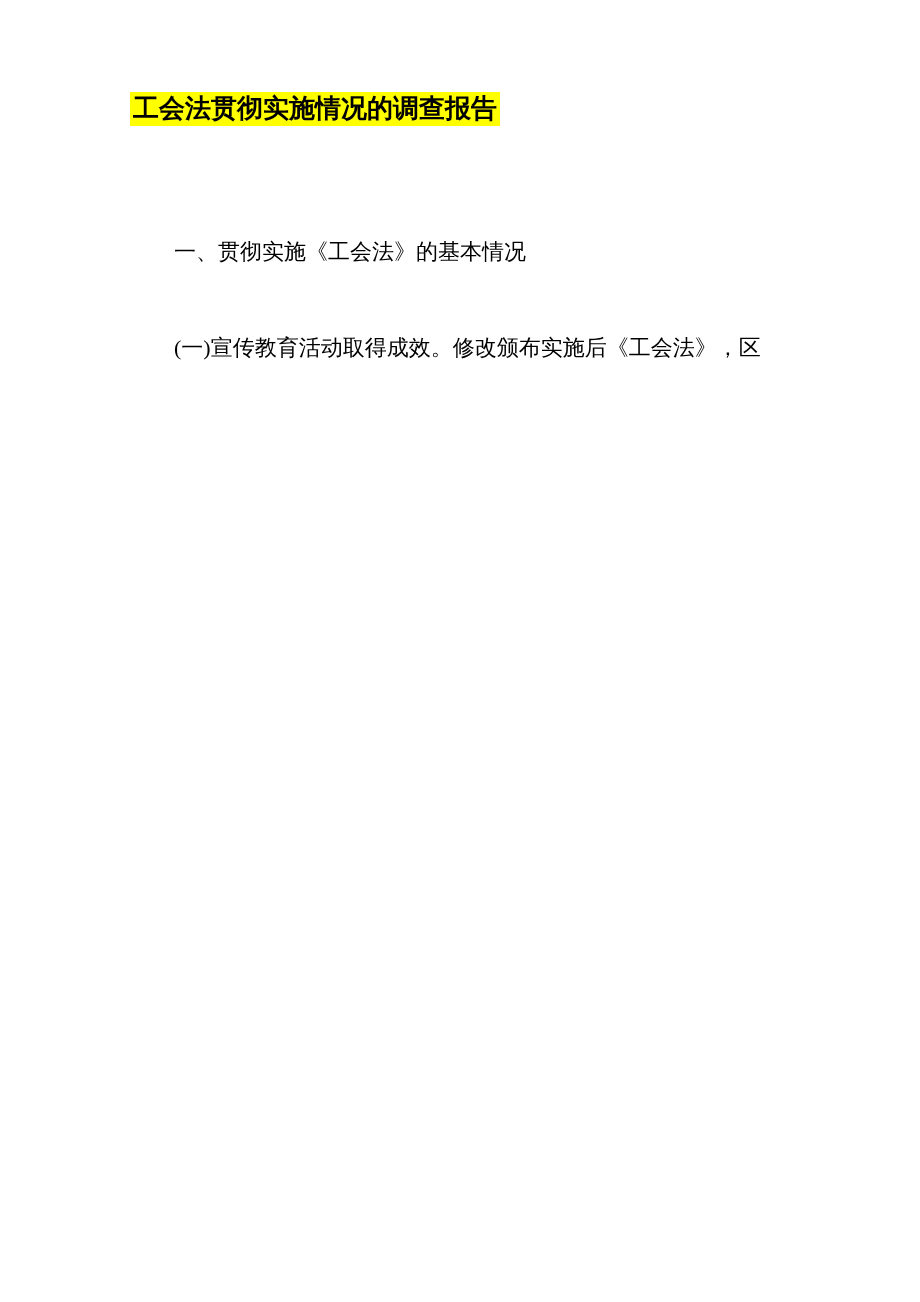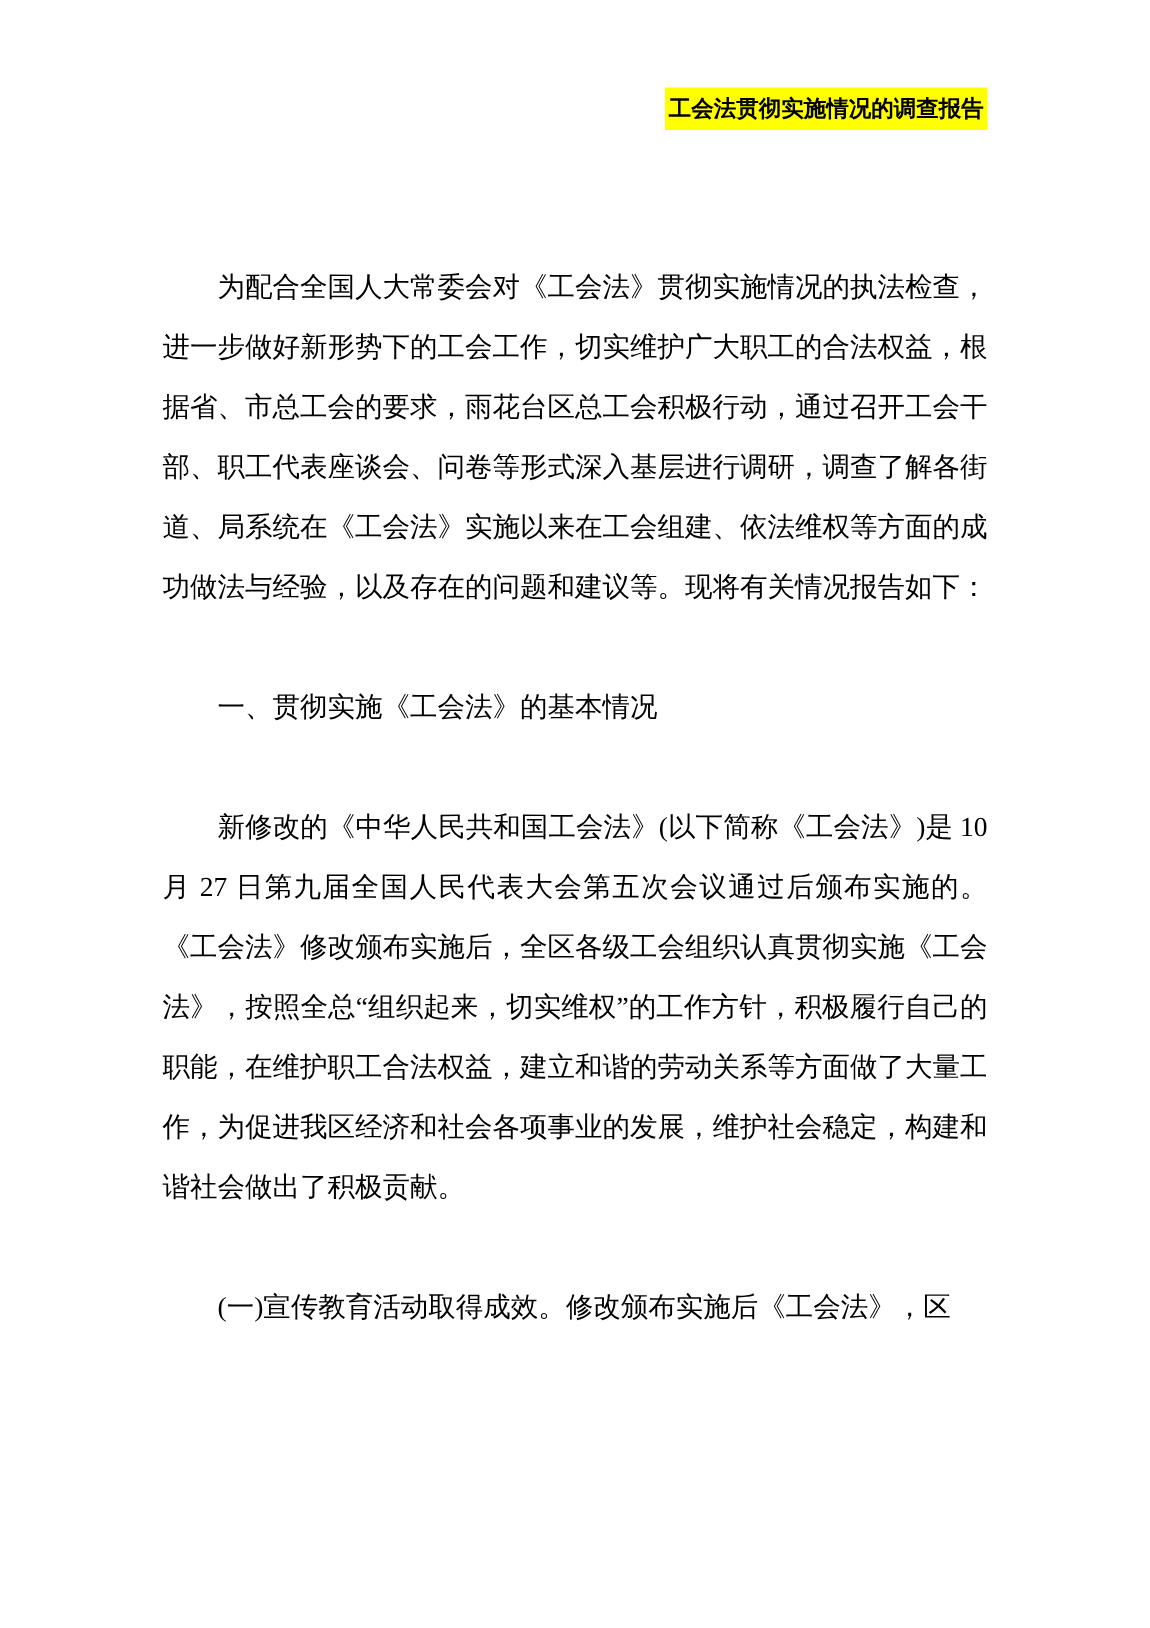--- a/index.html
+++ b/index.html
@@ -15,23 +15,23 @@
     color: #000000;
   }
   .page {
     width: 920px;
     height: 1302px;
     box-sizing: border-box;
     padding: 0 130px;
     background: #ffffff;
   }
   .doc-title {
-    margin: 70px 0 102px 0;
-    text-align: right;
-    font-size: 18px;
+    margin: 92px 0 102px 0;
+    text-align: left;
+    font-size: 26px;
     font-weight: bold;
     line-height: 34px;
   }
   .doc-title .hl {
     display: inline-block;
     background: #ffff00;
     padding: 0 3px;
   }
   .content p {
     margin: 0 0 48px 0;
@@ -45,18 +45,16 @@
   .content p.heading {
     text-align: left;
   }
 </style>
 </head>
 <body style="background: rgb(255, 255, 255); color: rgb(0, 0, 0);">
 
 <div class="page">
   <h1 class="doc-title"><span class="hl" style="background: rgb(255, 255, 0);">工会法贯彻实施情况的调查报告</span></h1>
   <div class="content">
-      <p class="paragraph">为配合全国人大常委会对《工会法》贯彻实施情况的执法检查，进一步做好新形势下的工会工作，切实维护广大职工的合法权益，根据省、市总工会的要求，雨花台区总工会积极行动，通过召开工会干部、职工代表座谈会、问卷等形式深入基层进行调研，调查了解各街道、局系统在《工会法》实施以来在工会组建、依法维权等方面的成功做法与经验，以及存在的问题和建议等。现将有关情况报告如下：</p>
       <p class="heading">一、贯彻实施《工会法》的基本情况</p>
-      <p class="paragraph">新修改的《中华人民共和国工会法》(以下简称《工会法》)是 10 月 27 日第九届全国人民代表大会第五次会议通过后颁布实施的。《工会法》修改颁布实施后，全区各级工会组织认真贯彻实施《工会法》，按照全总“组织起来，切实维权”的工作方针，积极履行自己的职能，在维护职工合法权益，建立和谐的劳动关系等方面做了大量工作，为促进我区经济和社会各项事业的发展，维护社会稳定，构建和谐社会做出了积极贡献。</p>
       <p class="paragraph">(一)宣传教育活动取得成效。修改颁布实施后《工会法》，区</p>
     </div>
 </div>
 
 </body></html>

